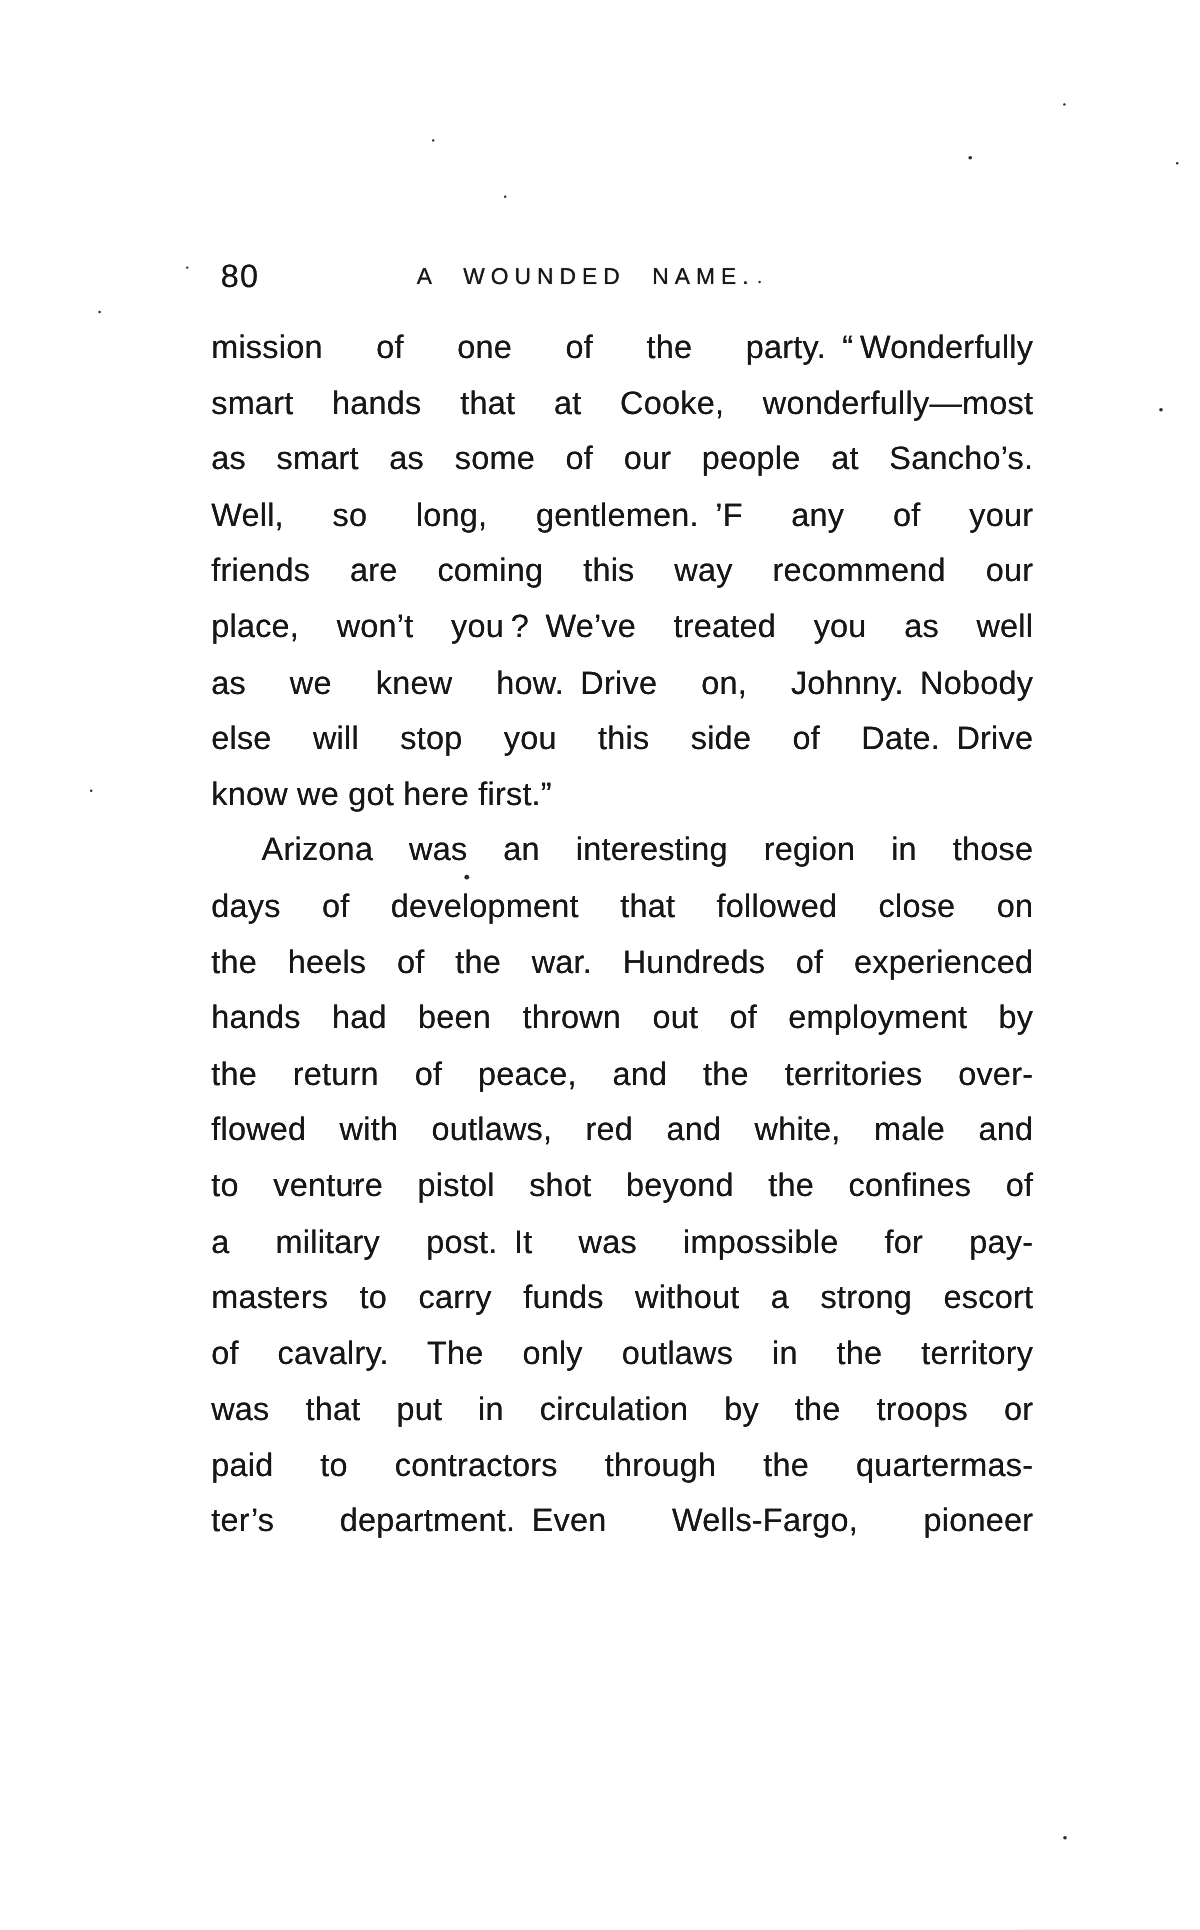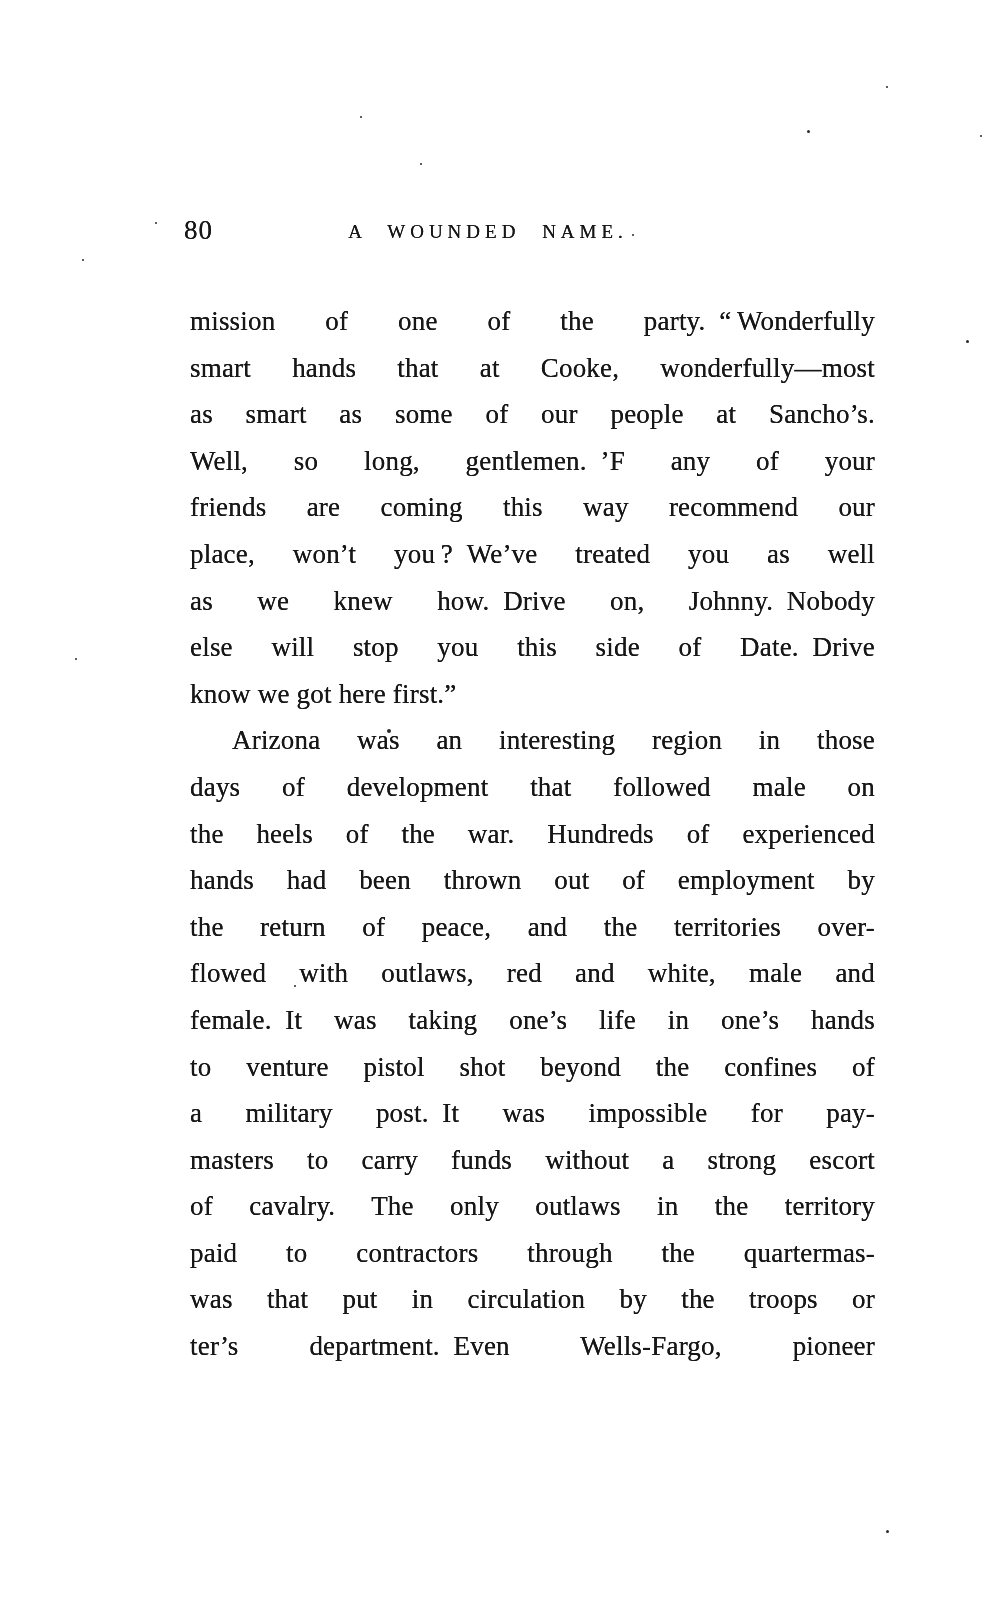--- a/index.html
+++ b/index.html
@@ -1,38 +1,38 @@
 <!DOCTYPE html>
 <html><head>
 <meta charset="utf-8">
 <style>
   html,body { margin:0; padding:0; background:#e8e8e8; }
   .page {
     position:relative;
     width:1000px; height:1608px;
     background:#ffffff;
     overflow:hidden;
-    font-family:Liberation Serif, serif;
+    font-family:Liberation Sans, sans-serif;
     color:#171717;
   }
   .folio {
     position:absolute; left:184px; top:214px;
     font-size:27px; line-height:32px;
     letter-spacing:1px;
     text-shadow:0 0 0.5px #171717;
   }
   .running-head {
     position:absolute; left:183px; top:217px; width:610px;
     text-align:center;
     font-size:19px; line-height:30px;
     letter-spacing:5px; word-spacing:12px;
     text-shadow:0 0 0.6px #171717;
   }
   .body-text {
-    position:absolute; left:190px; top:266px; width:685px;margin-top:32px;
+    position:absolute; left:176px; top:266px; width:685px;
   }
   .line {
     font-size:27px;
     line-height:46.6px;
     text-align:justify;
     text-align-last:justify;
     letter-spacing:0.2px;
     text-shadow:0 0 0.5px #171717;
     white-space:normal;
   }
@@ -54,32 +54,31 @@
       <div class="line">mission of one of the party. “ Wonderfully</div>
       <div class="line">smart hands that at Cooke, wonderfully—most</div>
       <div class="line">as smart as some of our people at Sancho’s.</div>
       <div class="line">Well, so long, gentlemen. ’F any of your</div>
       <div class="line">friends are coming this way recommend our</div>
       <div class="line">place, won’t you ? We’ve treated you as well</div>
       <div class="line">as we knew how. Drive on, Johnny. Nobody</div>
       <div class="line">else will stop you this side of Date. Drive</div>
       <div class="line endpara">know we got here first.”</div>
       <div class="line indent">Arizona was an interesting region in those</div>
-      <div class="line">days of development that followed male on</div>
+      <div class="line">days of development that followed close on</div>
       <div class="line">the heels of the war. Hundreds of experienced</div>
       <div class="line">hands had been thrown out of employment by</div>
       <div class="line">the return of peace, and the territories over-</div>
       <div class="line">flowed with outlaws, red and white, male and</div>
-      <div class="line">female. It was taking one’s life in one’s hands</div>
       <div class="line">to venture pistol shot beyond the confines of</div>
       <div class="line">a military post. It was impossible for pay-</div>
       <div class="line">masters to carry funds without a strong escort</div>
       <div class="line">of cavalry. The only outlaws in the territory</div>
+      <div class="line">was that put in circulation by the troops or</div>
       <div class="line">paid to contractors through the quartermas-</div>
-      <div class="line">was that put in circulation by the troops or</div>
       <div class="line">ter’s department. Even Wells-Fargo, pioneer</div>
     </div>
 <div class="speck" style="left: 360px; top: 116px; width: 2px; height: 2px;"></div>
     <div class="speck" style="left: 420px; top: 163px; width: 2px; height: 2px;"></div>
     <div class="speck" style="left: 886px; top: 86px; width: 2px; height: 2px;"></div>
     <div class="speck" style="left: 807px; top: 130px; width: 3px; height: 3px;"></div>
     <div class="speck" style="left: 980px; top: 135px; width: 2px; height: 2px;"></div>
     <div class="speck" style="left: 632px; top: 234px; width: 2px; height: 2px;"></div>
     <div class="speck" style="left: 155px; top: 222px; width: 2px; height: 2px;"></div>
     <div class="speck" style="left: 82px; top: 259px; width: 2px; height: 2px;"></div>

